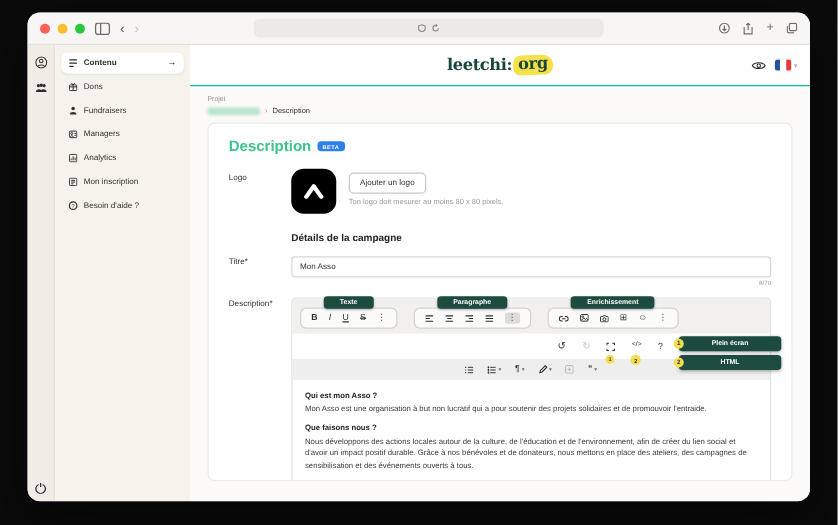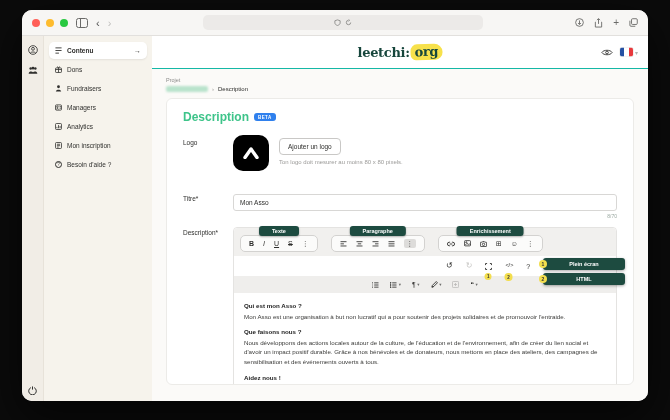--- a/index.html
+++ b/index.html
@@ -317,20 +317,21 @@
                   <div>
                     <span class="btn">Ajouter un logo</span>
                     <div class="hint">Ton logo doit mesurer au moins 80 x 80 pixels.</div>
                   </div>
                 </div>
               </div>
             </div>
 
             <div class="frow" style="margin-bottom:7px;">
               <div class="flabel"></div>
+              <div class="fcontent section-heading">Détails de la campagne</div>
             </div>
 
             <div class="frow" style="margin-bottom:6px;">
               <div class="flabel">Titre*</div>
               <div class="fcontent">
                 <input class="input" type="text" value="Mon Asso" style="">
                 <div class="counter">8/70</div>
               </div>
             </div>
 

